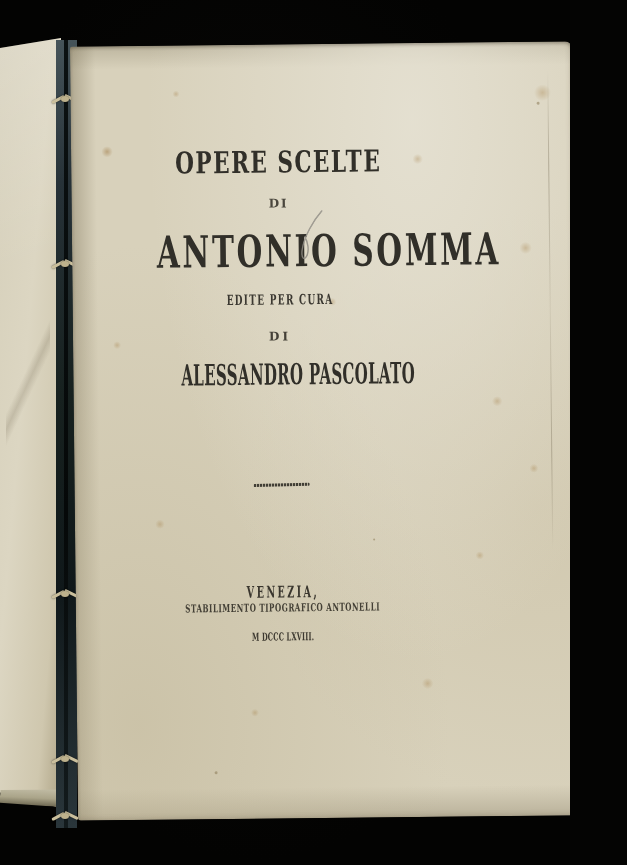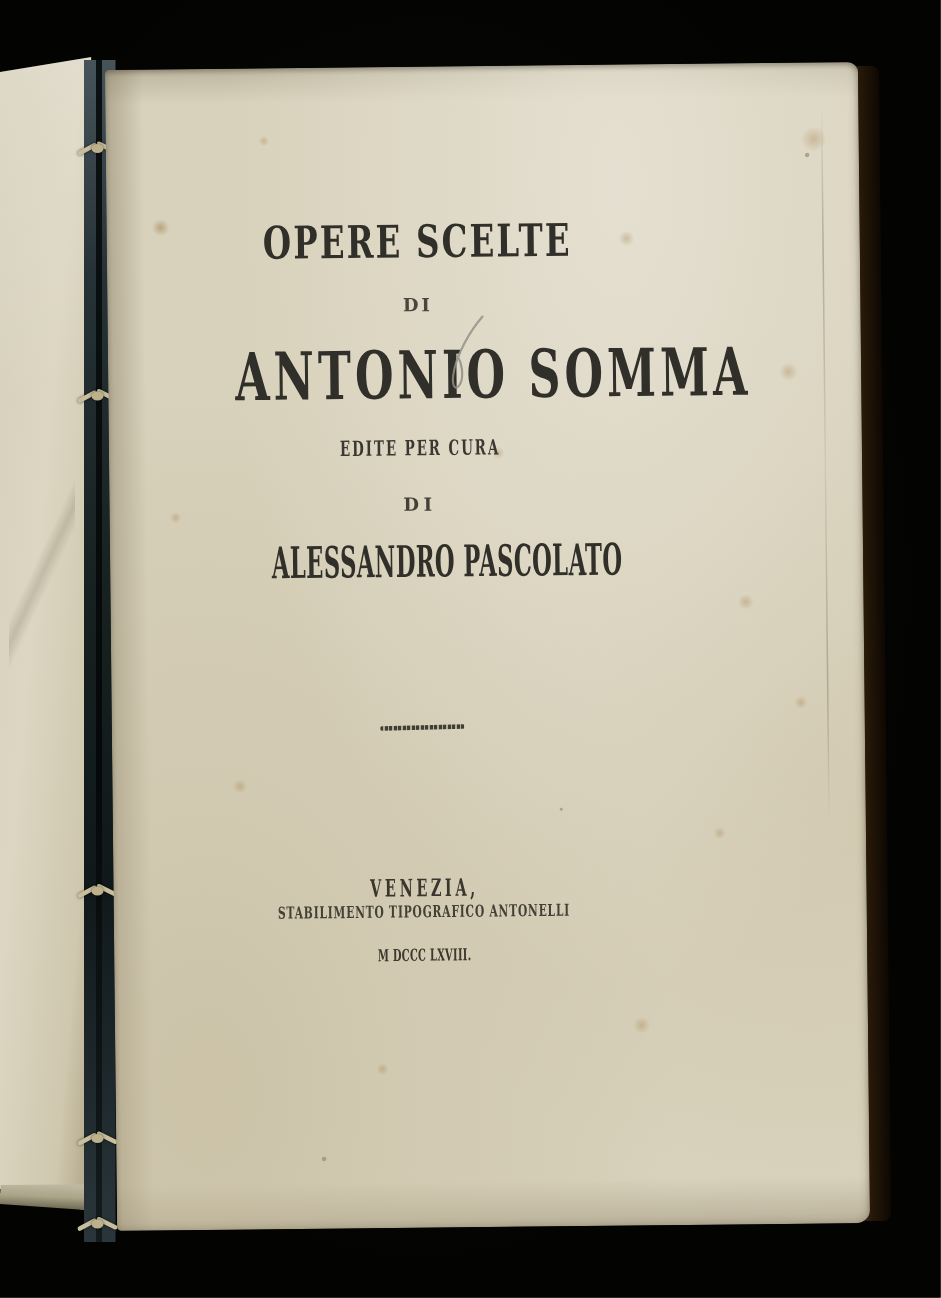--- a/index.html
+++ b/index.html
@@ -1,17 +1,17 @@
 <!DOCTYPE html>
 <html><head>
 <meta charset="utf-8">
 <style>
   html,body{margin:0;padding:0;background:#040403;}
   .scene{
-    position:relative;width:627px;height:865px;overflow:hidden;
+    position:relative;width:570px;height:865px;overflow:hidden;
     background:radial-gradient(ellipse at 45% 45%, #0a0908 0%, #030302 70%);
     font-family:"DejaVu Serif", serif;
   }
 
   
   .book-edge-right{
     position:absolute;left:569px;top:44px;width:21px;height:770px;
     transform:rotate(-0.6deg);border-radius:5px;
     background:linear-gradient(90deg,#3a2713 0%,#241707 45%,#0e0803 100%);
   }

